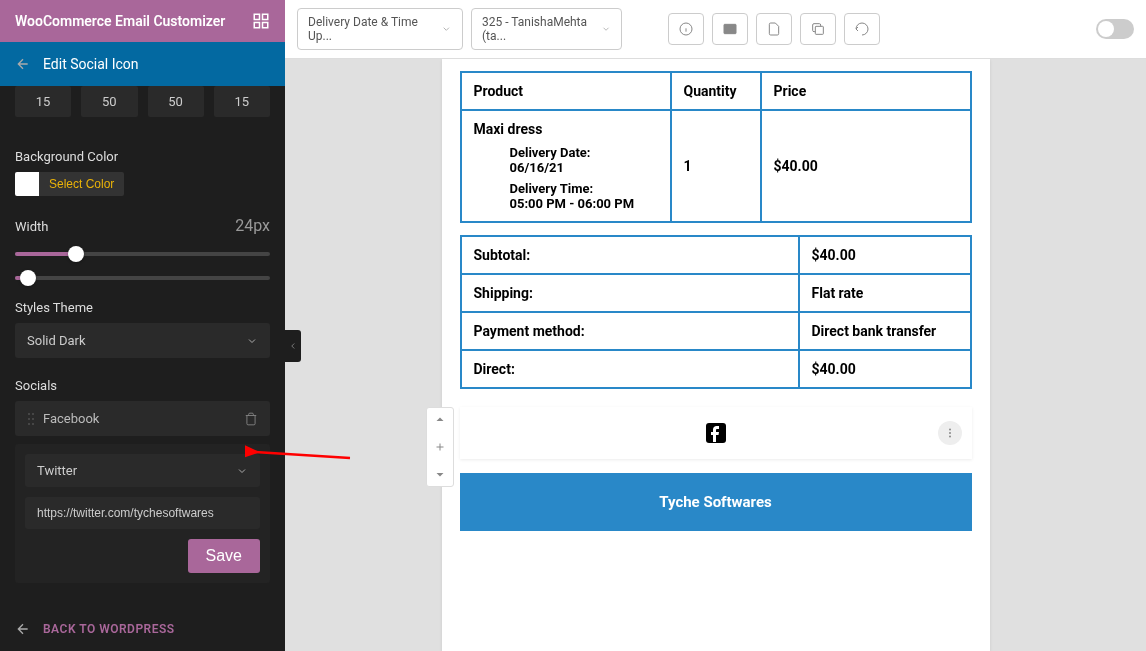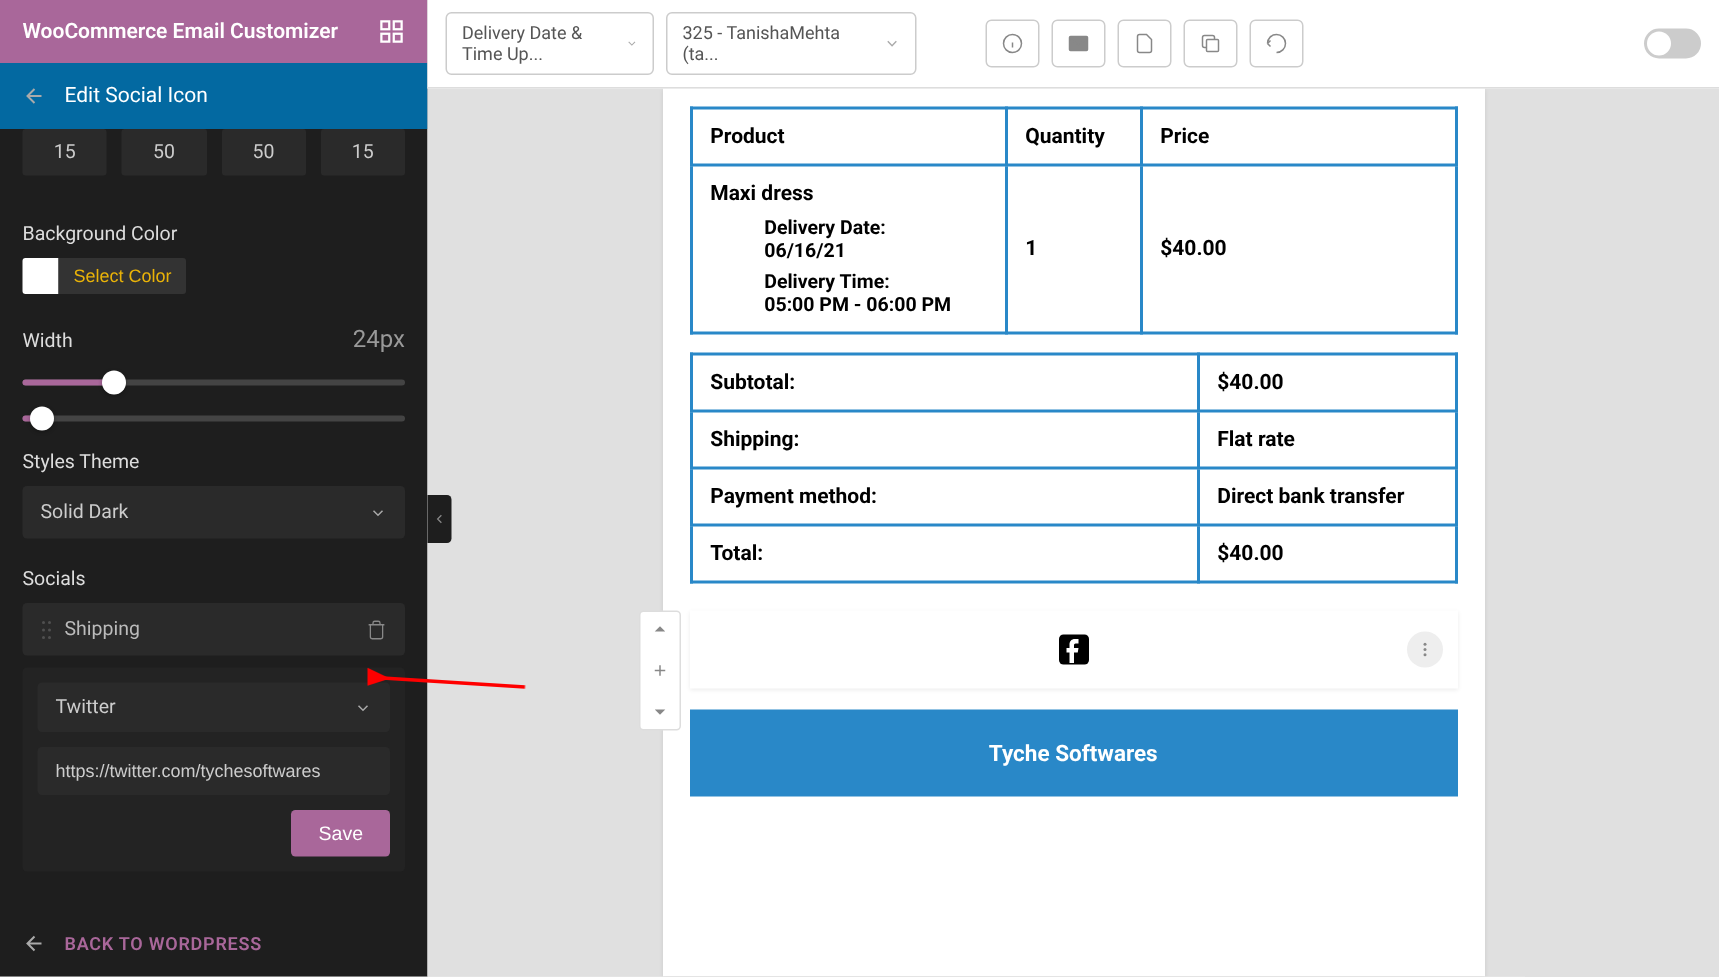--- a/index.html
+++ b/index.html
@@ -34,31 +34,31 @@
     .chevron { width: 12px; height: 12px; stroke: #aaa; stroke-width: 2; }
     
     .social-header { background: #2a2a2a; padding: 10px 12px; display: flex; justify-content: space-between; align-items: center; font-size: 13px; color: #bbb; border-radius: 3px; margin-bottom: 8px; }
     .social-header .left { display: flex; align-items: center; gap: 8px; }
     .drag-dots { width: 8px; height: 14px; opacity: 0.4; }
     .trash-icon { width: 14px; height: 14px; stroke: #888; stroke-width: 1.5; }
     
     .social-edit { background: #232323; padding: 10px; border-radius: 3px; position: relative; }
     .social-select { background: #2a2a2a; color: #ccc; padding: 9px 12px; font-size: 13px; border-radius: 3px; display: flex; justify-content: space-between; align-items: center; margin-bottom: 10px; }
     .url-input { width: 100%; background: #2a2a2a; border: none; color: #ccc; padding: 9px 12px; font-size: 12px; border-radius: 3px; margin-bottom: 10px; }
-    .save-btn { background: #a9679a; color: #fff; border: none; padding: 8px 18px; font-size: 13px; border-radius: 3px; float: right; }
+    .save-btn { background: #a9679a; color: #fff; border: none; padding: 8px 18px; font-size: 16px; border-radius: 3px; float: right; }
     .social-edit::after { content: ""; display: table; clear: both; }
     
     .sidebar-footer { padding: 14px 15px; display: flex; align-items: center; gap: 12px; color: #a9679a; font-size: 12px; font-weight: 600; letter-spacing: 0.5px; }
     
     
     .main { flex: 1; display: flex; flex-direction: column; background: #e0e0e0; position: relative; }
     .topbar { background: #fff; padding: 8px 12px; display: flex; align-items: center; gap: 8px; border-bottom: 1px solid #ddd; }
     .top-select { border: 1px solid #ccc; border-radius: 4px; padding: 6px 10px; font-size: 12px; color: #555; display: flex; align-items: center; gap: 8px; }
-    .top-select.w1 { width: 139px; justify-content: space-between; gap: 12px; }
-    .top-select.w2 { width: 167px; justify-content: space-between; }
+    .top-select.w1 { width: 166px; justify-content: space-between; gap: 12px; }
+    .top-select.w2 { width: 151px; justify-content: space-between; }
     .top-spacer { width: 30px; }
     .top-btn { border: 1px solid #ccc; border-radius: 4px; width: 36px; height: 32px; display: flex; align-items: center; justify-content: center; background: #fff; }
     .top-btn svg { width: 16px; height: 16px; stroke: #888; stroke-width: 1.5; fill: none; }
     .top-btn.active svg { fill: #888; stroke: #888; }
     .toggle-wrap { margin-left: auto; width: 38px; height: 20px; background: #ccc; border-radius: 999px; position: relative; }
     .toggle-knob { width: 16px; height: 16px; background: #fff; border-radius: 50%; position: absolute; top: 2px; left: 2px; }
     
     
     .canvas { flex: 1; overflow-y: auto; display: flex; justify-content: center; padding-top: 0; position: relative; }
     .email-preview { width: 548px; background: #fff; margin-top: 0; box-shadow: 0 1px 3px rgba(0,0,0,0.1); }
@@ -163,21 +163,21 @@
         <div class="social-header">
           <div class="left">
             <svg class="drag-dots" viewBox="0 0 8 14" fill="#888">
                 <circle cx="2" cy="2" r="1"></circle>
                 <circle cx="6" cy="2" r="1"></circle>
                 <circle cx="2" cy="7" r="1"></circle>
                 <circle cx="6" cy="7" r="1"></circle>
                 <circle cx="2" cy="12" r="1"></circle>
                 <circle cx="6" cy="12" r="1"></circle>
               </svg>
-            <span>Shipping</span>
+            <span>Facebook</span>
           </div>
           <svg class="trash-icon" viewBox="0 0 24 24" fill="none">
               <path d="M3 6h18M8 6V4a2 2 0 012-2h4a2 2 0 012 2v2m3 0v14a2 2 0 01-2 2H7a2 2 0 01-2-2V6"></path>
             </svg>
         </div>
 
         <div class="social-edit">
           <div class="social-select">
             <span>Twitter</span>
             <svg class="chevron" viewBox="0 0 24 24" fill="none">
@@ -291,21 +291,21 @@
               </tr>
           <tr>
                 <td>Shipping:</td>
                 <td>Flat rate</td>
               </tr>
           <tr>
                 <td>Payment method:</td>
                 <td>Direct bank transfer</td>
               </tr>
           <tr>
-                <td>Total:</td>
+                <td>Direct:</td>
                 <td>$40.00</td>
               </tr>
         </tbody>
           </table>
 
         <div class="social-section">
           <div class="floating-tools">
             <div class="ft">
                 <svg width="12" height="12" viewBox="0 0 24 24" fill="#888">
                   <path d="M12 5l-7 7h14z"></path>

